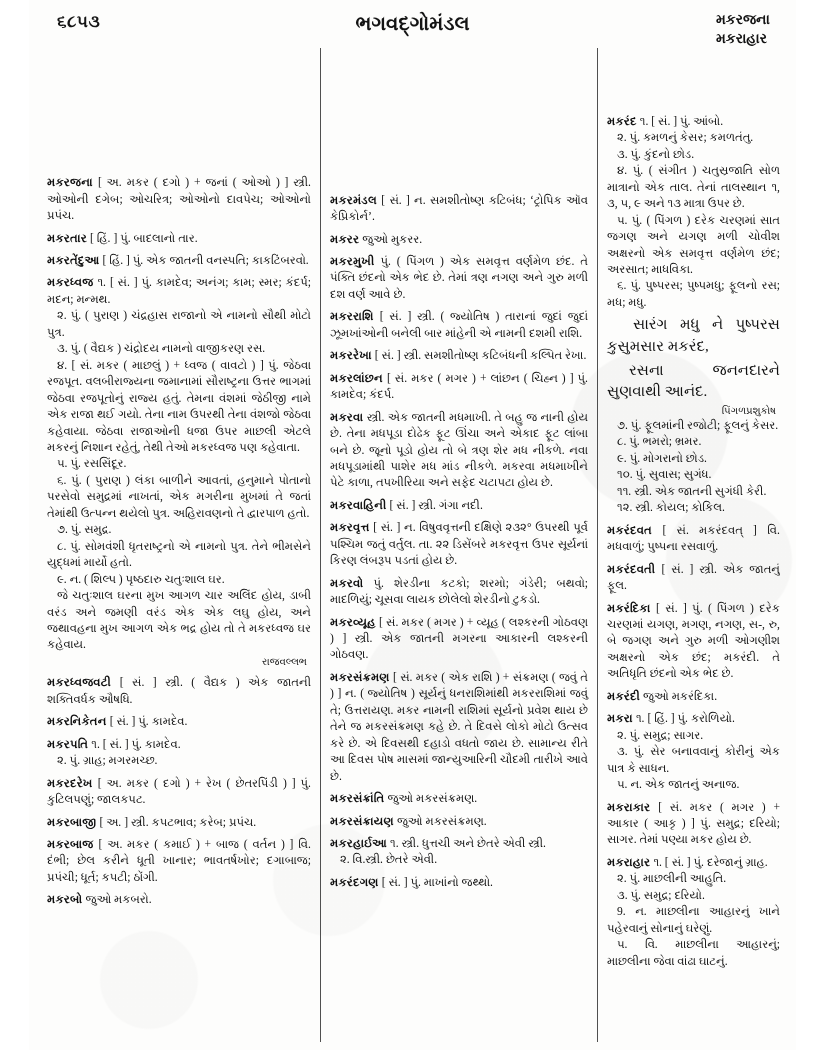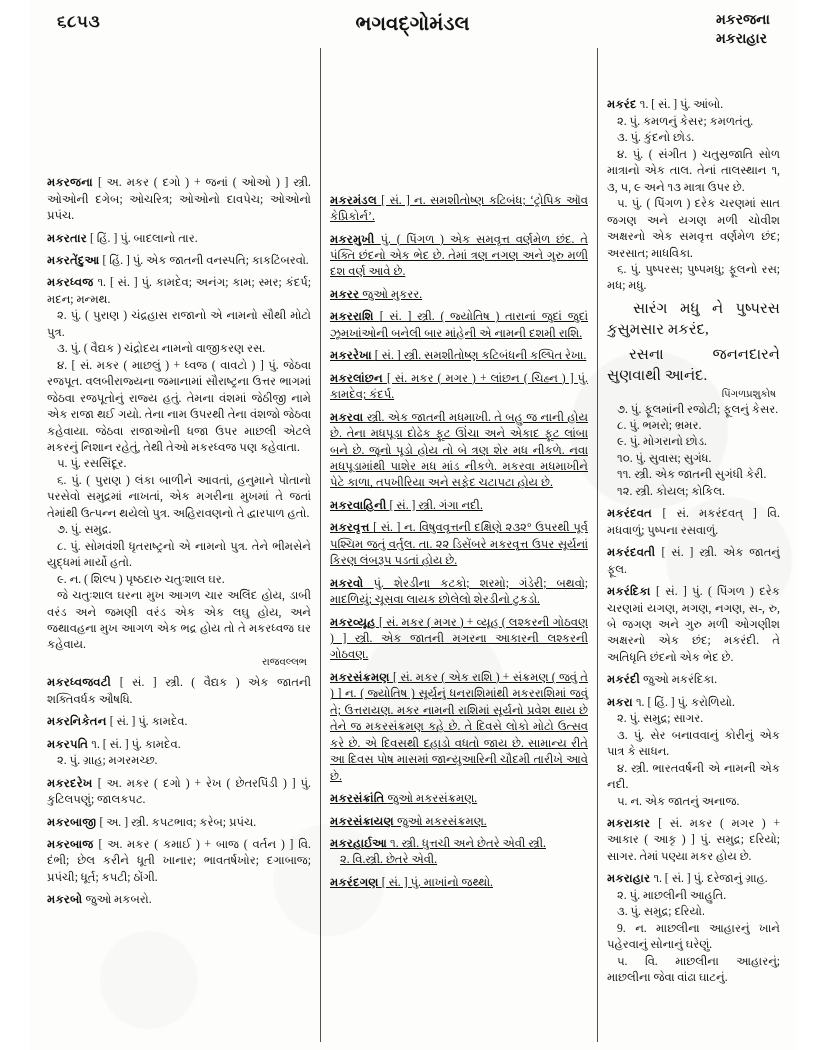--- a/index.html
+++ b/index.html
@@ -68,21 +68,21 @@
   }
   .col {
     position: relative;
     font-size: 11.6px;
     line-height: 1.42;
     text-align: justify;
     text-justify: inter-word;
     overflow: hidden;
   }
   .col-1 { flex: 0 0 264px; padding-right: 9px; }
-  .col-2 { flex: 0 0 258px; padding: 0 9px; text-decoration: underline; }
+  .col-2 { flex: 0 0 258px; padding: 0 9px; }
   .col-3 { flex: 1 1 auto;  padding-left: 9px; }
 
   .rule {
     flex: 0 0 1px;
     background: #2a2a2a;
     opacity: .82;
     align-self: stretch;
   }
 
   
@@ -138,22 +138,22 @@
         <div class="entry"><span class="hw">મકરનિકેતન </span><span>[ સં. ] પું. કામદેવ.</span></div>
         <div class="entry"><span class="hw">મકરપતિ </span><span>૧. [ સં. ] પું. કામદેવ.</span><span class="sense">૨. પું. ગ્રાહ; મગરમચ્છ.</span></div>
         <div class="entry"><span class="hw">મકરદરેખ </span><span>[ અ. મકર ( દગો ) + રેખ ( છેતરપિંડી ) ] પું. કુટિલપણું; જાલકપટ.</span></div>
         <div class="entry"><span class="hw">મકરબાજી </span><span>[ અ. ] સ્ત્રી. કપટભાવ; કરેબ; પ્રપંચ.</span></div>
         <div class="entry"><span class="hw">મકરબાજ </span><span>[ અ. મકર ( કમાઈ ) + બાજ ( વર્તન ) ] વિ. દંભી; છેલ કરીને ધૂતી ખાનાર; ભાવતર્ષખોર; દગાબાજ; પ્રપંચી; ધૂર્ત; કપટી; ઠોંગી.</span></div>
         <div class="entry"><span class="hw">મકરબો </span><span>જુઓ મકબરો.</span></div>
       </div>
     <div class="rule"></div>
     <div class="col col-2">
         <div class="entry"><span class="hw">મકરમંડલ </span><span>[ સં. ] ન. સમશીતોષ્ણ કટિબંધ; ‘ટ્રોપિક ઑવ કેપ્રિકોર્ન’.</span></div>
+        <div class="entry"><span class="hw">મકરર </span><span>જુઓ મુકરર.</span></div>
         <div class="entry"><span class="hw">મકરમુખી </span><span>પું. ( પિંગળ ) એક સમવૃત્ત વર્ણમેળ છંદ. તે પંક્તિ છંદનો એક ભેદ છે. તેમાં ત્રણ નગણ અને ગુરુ મળી દશ વર્ણ આવે છે.</span></div>
-        <div class="entry"><span class="hw">મકરર </span><span>જુઓ મુકરર.</span></div>
         <div class="entry"><span class="hw">મકરરાશિ </span><span>[ સં. ] સ્ત્રી. ( જ્યોતિષ ) તારાનાં જુદાં જુદાં ઝૂમખાંઓની બનેલી બાર માંહેની એ નામની દશમી રાશિ.</span></div>
         <div class="entry"><span class="hw">મકરરેખા </span><span>[ સં. ] સ્ત્રી. સમશીતોષ્ણ કટિબંધની કલ્પિત રેખા.</span></div>
         <div class="entry"><span class="hw">મકરલાંછન </span><span>[ સં. મકર ( મગર ) + લાંછન ( ચિહ્ન ) ] પું. કામદેવ; કંદર્પ.</span></div>
         <div class="entry"><span class="hw">મકરવા </span><span>સ્ત્રી. એક જાતની મધમાખી. તે બહુ જ નાની હોય છે. તેના મધપૂડા દોઢેક ફૂટ ઊંચા અને એકાદ ફૂટ લાંબા બને છે. જૂનો પૂડો હોય તો બે ત્રણ શેર મધ નીકળે. નવા મધપૂડામાંથી પાશેર મધ માંડ નીકળે. મકરવા મધમાખીને પેટે કાળા, તપખીરિયા અને સફેદ ચટાપટા હોય છે.</span></div>
         <div class="entry"><span class="hw">મકરવાહિની </span><span>[ સં. ] સ્ત્રી. ગંગા નદી.</span></div>
         <div class="entry"><span class="hw">મકરવૃત્ત </span><span>[ સં. ] ન. વિષુવવૃત્તની દક્ષિણે ૨૩૨° ઉપરથી પૂર્વ પશ્ચિમ જતું વર્તુલ. તા. ૨૨ ડિસેંબરે મકરવૃત્ત ઉપર સૂર્યનાં કિરણ લંબરૂપ પડતાં હોય છે.</span></div>
         <div class="entry"><span class="hw">મકરવો </span><span>પું. શેરડીના કટકો; શરમો; ગંડેરી; બથવો; માદળિયું; ચૂસવા લાયક છોલેલો શેરડીનો ટુકડો.</span></div>
         <div class="entry"><span class="hw">મકરવ્યૂહ </span><span>[ સં. મકર ( મગર ) + વ્યૂહ ( લશ્કરની ગોઠવણ ) ] સ્ત્રી. એક જાતની મગરના આકારની લશ્કરની ગોઠવણ.</span></div>
         <div class="entry"><span class="hw">મકરસંક્રમણ </span><span>[ સં. મકર ( એક રાશિ ) + સંક્રમણ ( જવું તે ) ] ન. ( જ્યોતિષ ) સૂર્યનું ધનરાશિમાંથી મકરરાશિમાં જવું તે; ઉત્તરાયણ. મકર નામની રાશિમાં સૂર્યનો પ્રવેશ થાય છે તેને જ મકરસંક્રમણ કહે છે. તે દિવસે લોકો મોટો ઉત્સવ કરે છે. એ દિવસથી દહાડો વધતો જાય છે. સામાન્ય રીતે આ દિવસ પોષ માસમાં જાન્યુઆરિની ચૌદમી તારીખે આવે છે.</span></div>
         <div class="entry"><span class="hw">મકરસંક્રાંતિ </span><span>જુઓ મકરસંક્રમણ.</span></div>
@@ -161,19 +161,19 @@
         <div class="entry"><span class="hw">મકરહાર્ઇઆ </span><span>૧. સ્ત્રી. ધુત્તચી અને છેતરે એવી સ્ત્રી.</span><span class="sense">૨. વિ.સ્ત્રી. છેતરે એવી.</span></div>
         <div class="entry"><span class="hw">મકરંદગણ </span><span>[ સં. ] પું. માખાંનો જથ્થો.</span></div>
       </div>
     <div class="rule"></div>
     <div class="col col-3">
         <div class="entry"><span class="hw">મકરંદ </span><span>૧. [ સં. ] પું. આંબો.</span><span class="sense">૨. પું. કમળનું કેસર; કમળતંતુ.</span><span class="sense">૩. પું. કુંદનો છોડ.</span><span class="sense">૪. પું. ( સંગીત ) ચતુસ્રજાતિ સોળ માત્રાનો એક તાલ. તેનાં તાલસ્થાન ૧, ૩, ૫, ૯ અને ૧૩ માત્રા ઉપર છે.</span><span class="sense">૫. પું. ( પિંગળ ) દરેક ચરણમાં સાત જગણ અને યગણ મળી ચોવીશ અક્ષરનો એક સમવૃત્ત વર્ણમેળ છંદ; અરસાત; માધવિકા.</span><span class="sense">૬. પું. પુષ્પરસ; પુષ્પમધુ; ફૂલનો રસ; મધ; મધુ.</span><span class="verse">સારંગ મધુ ને પુષ્પરસ કુસુમસાર મકરંદ,</span><span class="verse verse2">રસના જનનદારને સુણવાથી આનંદ.</span><span class="cite">પિંગળપ્રશુકોષ</span><span class="sense">૭. પું. ફૂલમાંની રજોટી; ફૂલનું કેસર.</span><span class="sense">૮. પું. ભમરો; ભ્રમર.</span><span class="sense">૯. પું. મોગરાનો છોડ.</span><span class="sense">૧૦. પું. સુવાસ; સુગંધ.</span><span class="sense">૧૧. સ્ત્રી. એક જાતની સુગંધી કેરી.</span><span class="sense">૧૨. સ્ત્રી. કોયલ; કોકિલ.</span></div>
         <div class="entry"><span class="hw">મકરંદવત </span><span>[ સં. મકરંદવત્ ] વિ. મધવાળું; પુષ્પના રસવાળું.</span></div>
         <div class="entry"><span class="hw">મકરંદવતી </span><span>[ સં. ] સ્ત્રી. એક જાતનું ફૂલ.</span></div>
         <div class="entry"><span class="hw">મકરંદિકા </span><span>[ સં. ] પું. ( પિંગળ ) દરેક ચરણમાં યગણ, મગણ, નગણ, સ-, રુ, બે જગણ અને ગુરુ મળી ઓગણીશ અક્ષરનો એક છંદ; મકરંદી. તે અતિધૃતિ છંદનો એક ભેદ છે.</span></div>
         <div class="entry"><span class="hw">મકરંદી </span><span>જુઓ મકરંદિકા.</span></div>
-        <div class="entry"><span class="hw">મકરા </span><span>૧. [ હિં. ] પું. કરોળિયો.</span><span class="sense">૨. પું. સમુદ્ર; સાગર.</span><span class="sense">૩. પું. સેર બનાવવાનું કોરીનું એક પાત્ર કે સાધન.</span><span class="sense">૪. સ્ત્રી. ભારતવર્ષની એ નામની એક નદી.</span><span class="sense">૫. ન. એક જાતનું અનાજ.</span></div>
+        <div class="entry"><span class="hw">મકરા </span><span>૧. [ હિં. ] પું. કરોળિયો.</span><span class="sense">૨. પું. સમુદ્ર; સાગર.</span><span class="sense">૩. પું. સેર બનાવવાનું કોરીનું એક પાત્ર કે સાધન.</span><span class="sense">૫. ન. એક જાતનું અનાજ.</span></div>
         <div class="entry"><span class="hw">મકરાકાર </span><span>[ સં. મકર ( મગર ) + આકાર ( આકૃ ) ] પું. સમુદ્ર; દરિયો; સાગર. તેમાં પણ્યા મકર હોય છે.</span></div>
         <div class="entry"><span class="hw">મકરાહાર </span><span>૧. [ સં. ] પું. દરેજાનું ગ્રાહ.</span><span class="sense">૨. પું. માછલીની આહુતિ.</span><span class="sense">૩. પું. સમુદ્ર; દરિયો.</span><span class="sense">9. ન. માછલીના આહારનું ખાને પહેરવાનું સોનાનું ઘરેણું.</span><span class="sense">૫. વિ. માછલીના આહારનું; માછલીના જેવા વાંઢા ઘાટનું.</span></div>
       </div>
   </div>
 
 </div>
 
 </body></html>

